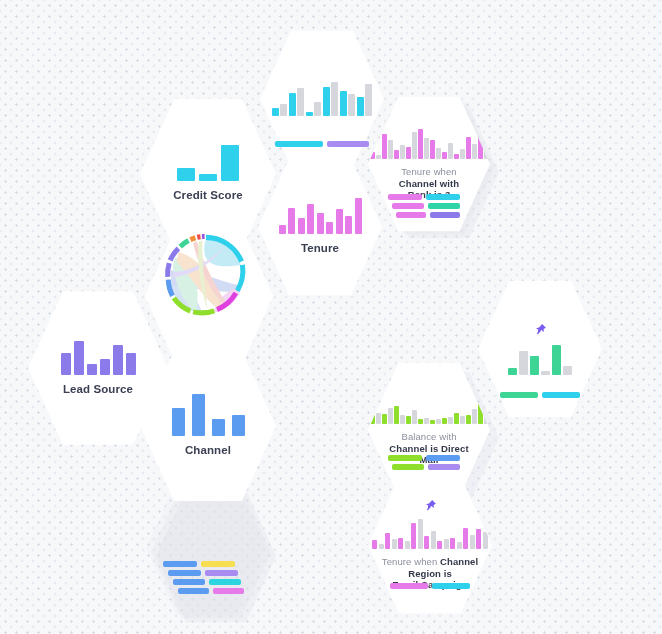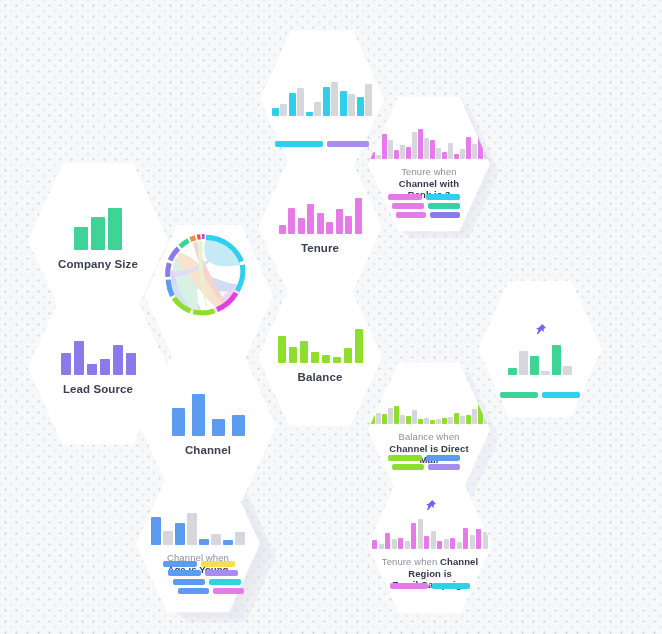--- a/index.html
+++ b/index.html
@@ -67,29 +67,29 @@
 
 <div id="board">
 
   <div class="hex-shadow" style="left:379px;top:103px;width:120px;height:138px;opacity:.5;"></div>
   <div class="hex-shadow" style="left:374px;top:99px;width:120px;height:138px;opacity:.35;"></div>
   <div class="hex-shadow" style="left:156px;top:487px;width:120px;height:138px;opacity:.5;"></div>
   <div class="hex-shadow" style="left:151px;top:483px;width:120px;height:138px;opacity:.35;"></div>
   <div class="hex-shadow" style="left:146px;top:479px;width:120px;height:138px;opacity:.25;"></div>
   <div class="hex-shadow" style="left:379px;top:369px;width:120px;height:138px;opacity:.45;"></div>
 
-  <div class="hex" style="left:28px;top:160px;width:140px;height:160px;">
-    <div class="bars" style="height:42px;">
-      <div class="b" style="width:14px;height:23px;background:#3ed495;"></div>
-      <div class="b" style="width:14px;height:33px;background:#3ed495;"></div>
-      <div class="b" style="width:14px;height:42px;background:#3ed495;"></div>
-    </div>
-    <div class="lbl plain">Company Size</div>
-  </div>
-
+
+  <div class="hex" style="left:140px;top:96px;width:136px;height:156px;">
+    <div class="bars" style="height:36px;gap:4px;">
+      <div class="b" style="width:18px;height:13px;background:#2ed0ec;"></div>
+      <div class="b" style="width:18px;height:7px;background:#2ed0ec;"></div>
+      <div class="b" style="width:18px;height:36px;background:#2ed0ec;"></div>
+    </div>
+    <div class="lbl plain">Credit Score</div>
+  </div>
 
   <div class="hex" style="left:260px;top:28px;width:124px;height:142px;">
     <div class="bars" style="height:34px;gap:1.5px;">
       <div class="b" style="width:7px;height:8px;background:#2ed0ec;"></div>
       <div class="b" style="width:7px;height:12px;background:#d5d7dd;"></div>
       <div class="b" style="width:7px;height:23px;background:#2ed0ec;"></div>
       <div class="b" style="width:7px;height:28px;background:#d5d7dd;"></div>
       <div class="b" style="width:7px;height:4px;background:#2ed0ec;"></div>
       <div class="b" style="width:7px;height:14px;background:#d5d7dd;"></div>
       <div class="b" style="width:7px;height:29px;background:#2ed0ec;"></div>
@@ -208,33 +208,20 @@
         <path d="M 8.4 51 A 42 42 0 0 1 10 36" stroke="#8b7bea"></path>
         <path d="M 11 33 A 42 42 0 0 1 20 20" stroke="#8b7bea"></path>
         <path d="M 22 18 A 42 42 0 0 1 31 11.5" stroke="#3ed495"></path>
         <path d="M 33 10.5 A 42 42 0 0 1 38.5 8.4" stroke="#f0903c"></path>
         <path d="M 40.5 7.9 A 42 42 0 0 1 44 7.3" stroke="#ef4b4b"></path>
         <path d="M 45.5 7.1 A 42 42 0 0 1 48.5 7.0" stroke="#9a5bd8"></path>
       </g>
     </svg>
   </div>
 
-  <div class="hex" style="left:258px;top:286px;width:124px;height:142px;">
-    <div class="bars" style="height:34px;gap:3px;">
-      <div class="b" style="width:8px;height:27px;background:#8ede2b;"></div>
-      <div class="b" style="width:8px;height:16px;background:#8ede2b;"></div>
-      <div class="b" style="width:8px;height:22px;background:#8ede2b;"></div>
-      <div class="b" style="width:8px;height:11px;background:#8ede2b;"></div>
-      <div class="b" style="width:8px;height:8px;background:#8ede2b;"></div>
-      <div class="b" style="width:8px;height:6px;background:#8ede2b;"></div>
-      <div class="b" style="width:8px;height:15px;background:#8ede2b;"></div>
-      <div class="b" style="width:8px;height:34px;background:#8ede2b;"></div>
-    </div>
-    <div class="lbl plain">Balance</div>
-  </div>
 
   <div class="hex" style="left:140px;top:348px;width:136px;height:156px;">
     <div class="bars" style="height:42px;gap:7px;">
       <div class="b" style="width:13px;height:28px;background:#5b9bf0;"></div>
       <div class="b" style="width:13px;height:42px;background:#5b9bf0;"></div>
       <div class="b" style="width:13px;height:17px;background:#5b9bf0;"></div>
       <div class="b" style="width:13px;height:21px;background:#5b9bf0;"></div>
     </div>
     <div class="lbl plain">Channel</div>
   </div>
@@ -256,21 +243,21 @@
       <div class="b" style="width:5px;height:6px;background:#8ede2b;"></div>
       <div class="b" style="width:5px;height:7px;background:#d5d7dd;"></div>
       <div class="b" style="width:5px;height:11px;background:#8ede2b;"></div>
       <div class="b" style="width:5px;height:8px;background:#d5d7dd;"></div>
       <div class="b" style="width:5px;height:9px;background:#8ede2b;"></div>
       <div class="b" style="width:5px;height:15px;background:#d5d7dd;"></div>
       <div class="b" style="width:5px;height:30px;background:#8ede2b;"></div>
       <div class="b" style="width:5px;height:21px;background:#d5d7dd;"></div>
     </div>
     <div class="lbl cond">
-      <div>Balance when</div>
+      <div>Balance with</div>
       <div><b>Channel is Direct</b></div>
       <div><b>Mail</b></div>
     </div>
   </div>
   <div class="conn-group" style="left:388px;top:455px;">
     <div class="conn-row">
       <div class="conn" style="width:34px;background:#8ede2b;"></div>
       <div class="conn" style="width:34px;background:#5b9bf0;"></div>
     </div>
     <div class="conn-row" style="margin-left:4px;">
@@ -293,36 +280,20 @@
       <div class="b" style="width:9px;height:9px;background:#d5d7dd;"></div>
     </div>
   </div>
   <div class="conn-group" style="left:500px;top:392px;">
     <div class="conn-row">
       <div class="conn" style="width:38px;background:#3ed495;"></div>
       <div class="conn" style="width:38px;background:#2ed0ec;"></div>
     </div>
   </div>
 
-  <div class="hex" style="left:136px;top:473px;width:124px;height:142px;">
-    <div class="bars" style="height:32px;gap:2px;">
-      <div class="b" style="width:10px;height:28px;background:#5b9bf0;"></div>
-      <div class="b" style="width:10px;height:14px;background:#d5d7dd;"></div>
-      <div class="b" style="width:10px;height:22px;background:#5b9bf0;"></div>
-      <div class="b" style="width:10px;height:32px;background:#d5d7dd;"></div>
-      <div class="b" style="width:10px;height:6px;background:#5b9bf0;"></div>
-      <div class="b" style="width:10px;height:11px;background:#d5d7dd;"></div>
-      <div class="b" style="width:10px;height:5px;background:#5b9bf0;"></div>
-      <div class="b" style="width:10px;height:13px;background:#d5d7dd;"></div>
-    </div>
-    <div class="lbl cond">
-      <div>Channel when</div>
-      <div><b>Age is Young</b></div>
-    </div>
-  </div>
   <div class="conn-group" style="left:163px;top:561px;">
     <div class="conn-row">
       <div class="conn" style="width:34px;background:#5b9bf0;"></div>
       <div class="conn" style="width:34px;background:#f7dd50;"></div>
     </div>
     <div class="conn-row" style="margin-left:5px;">
       <div class="conn" style="width:33px;background:#5b9bf0;"></div>
       <div class="conn" style="width:33px;background:#a98cf0;"></div>
     </div>
     <div class="conn-row" style="margin-left:10px;">

